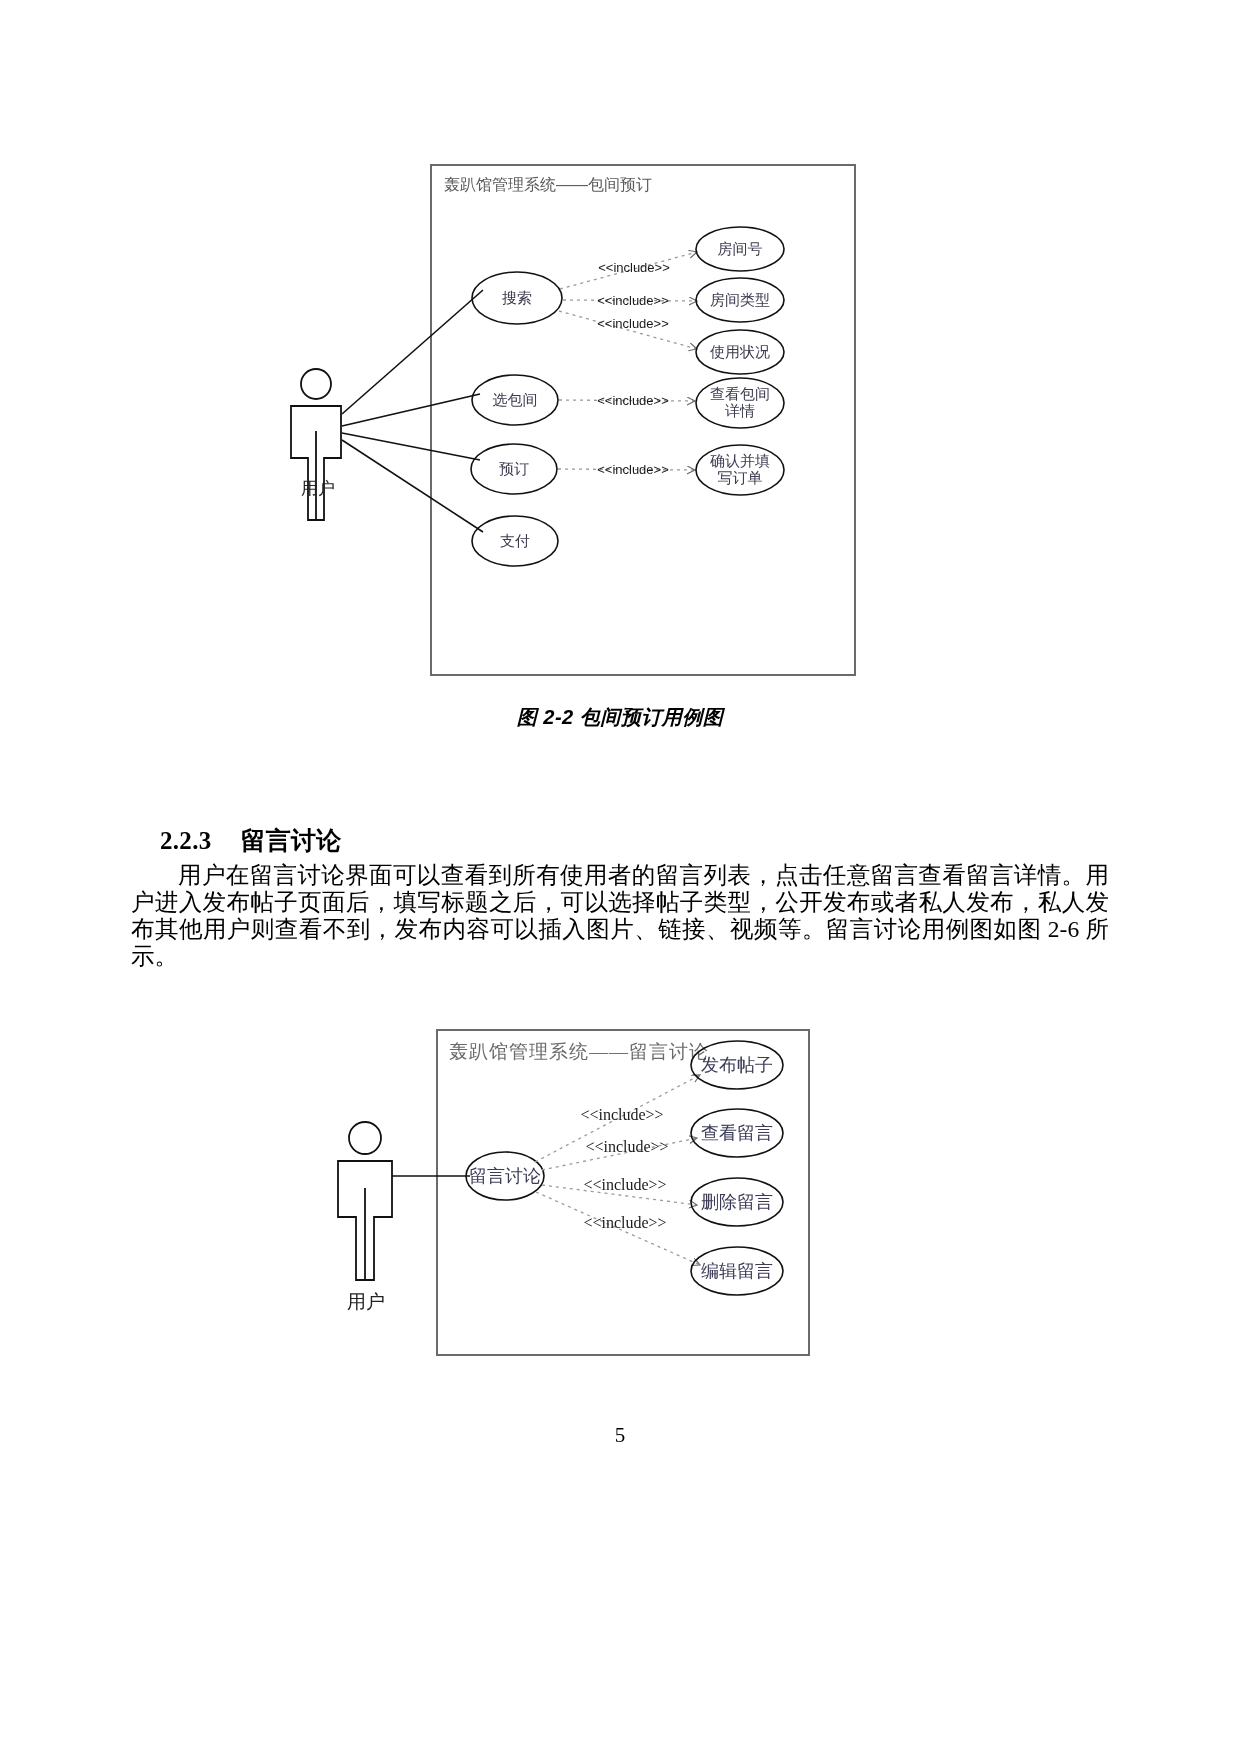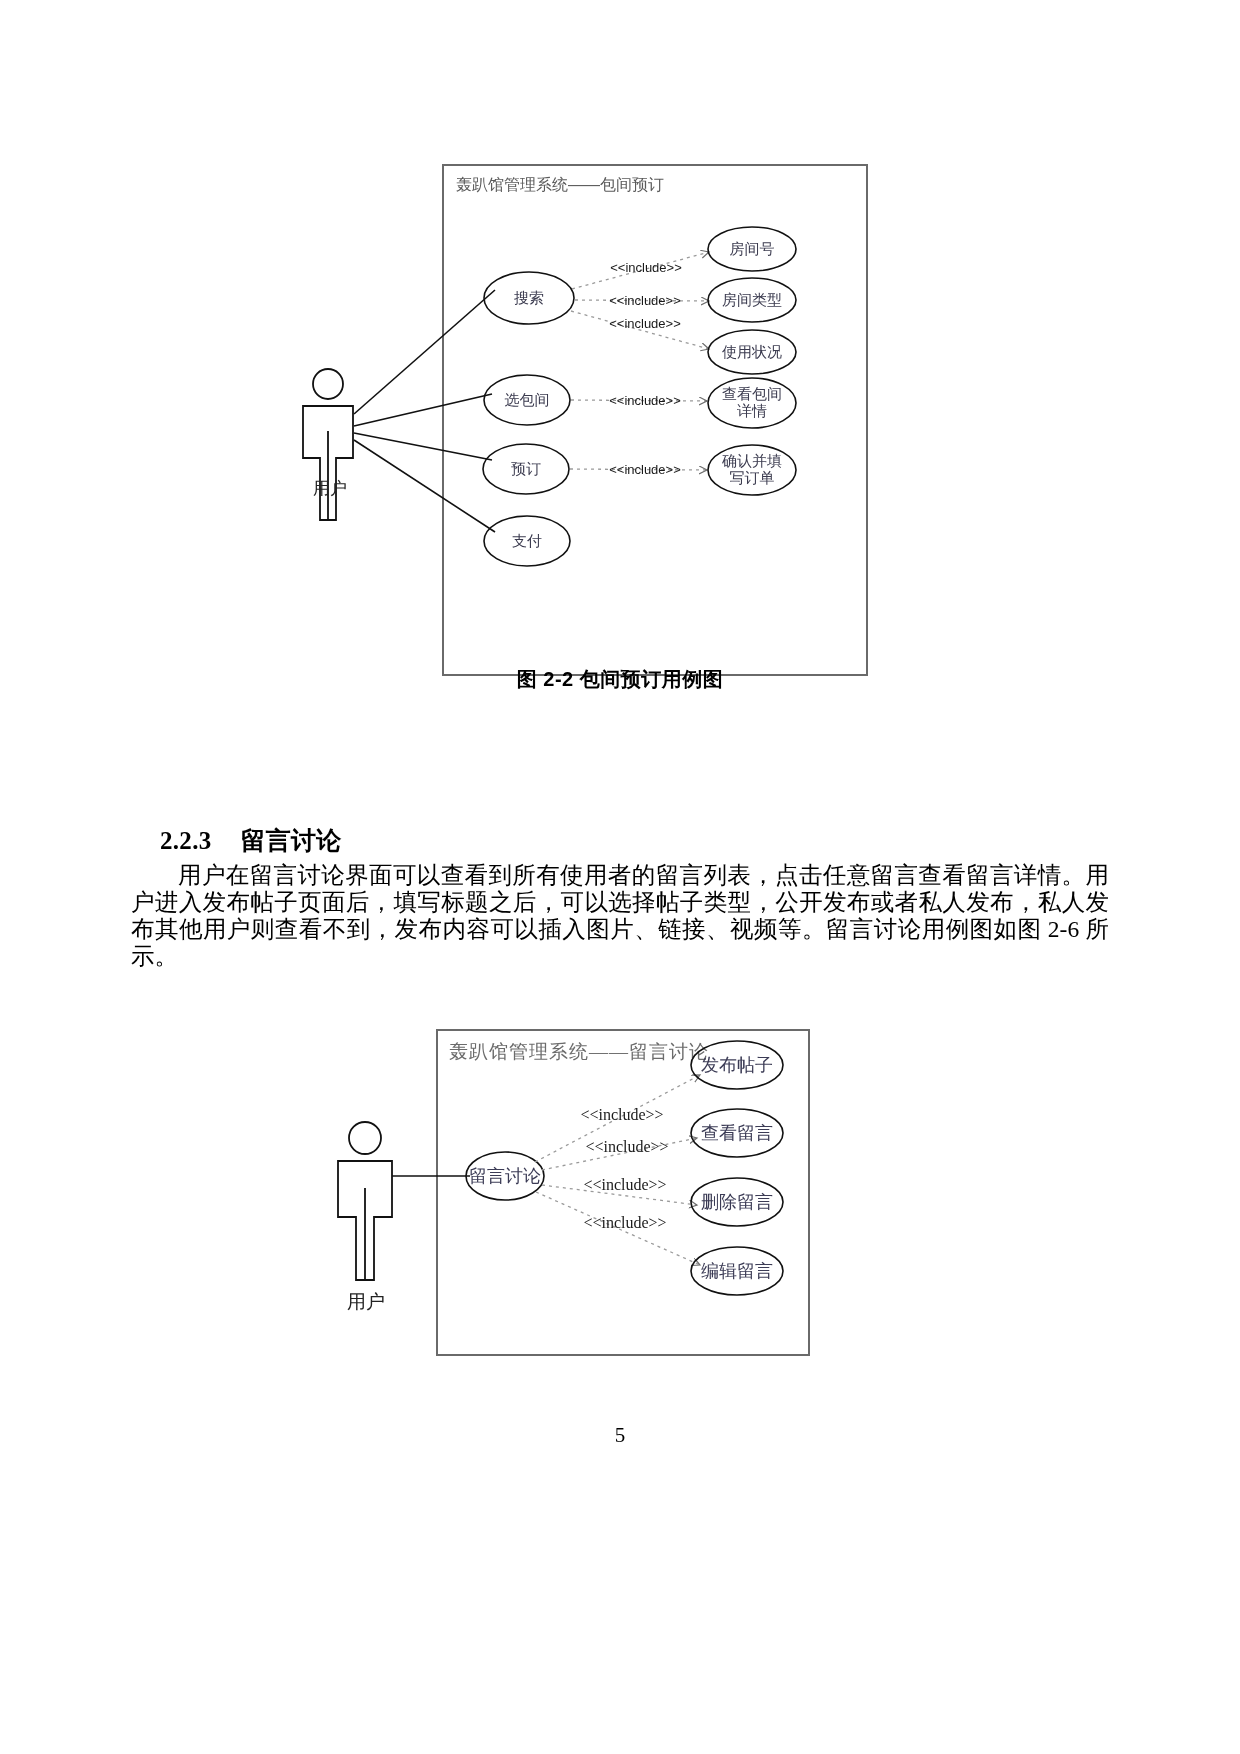--- a/index.html
+++ b/index.html
@@ -18,42 +18,42 @@
 
   .page {
     position: absolute;
     inset: 0;
   }
 
   
   .figure-1 {
     position: absolute;
     left: 0; top: 150px;
-    width: 1209px; height: 540px; margin-left: 12px;
+    width: 1209px; height: 540px;
   }
   .figure-2 {
     position: absolute;
     left: 0; top: 1020px;
     width: 1240px; height: 350px;
   }
 
   .fig-svg { display: block; }
 
   
   .caption {
     position: absolute;
     left: 0;
     width: 1240px;
     text-align: center;
     font-family: "Liberation Sans", "DejaVu Sans", sans-serif;
     font-weight: bold;
     font-size: 20px;
     letter-spacing: 0.5px;
   }
-  .caption-1 { top: 666px; }
+  .caption-1 { top: 704px; font-style: italic; }
 
   
   .heading {
     position: absolute;
     left: 131px;
     top: 795px;
     font-family: "Liberation Sans", "DejaVu Sans", sans-serif;
     font-weight: bold;
     font-size: 25px;
     letter-spacing: 0.3px;

